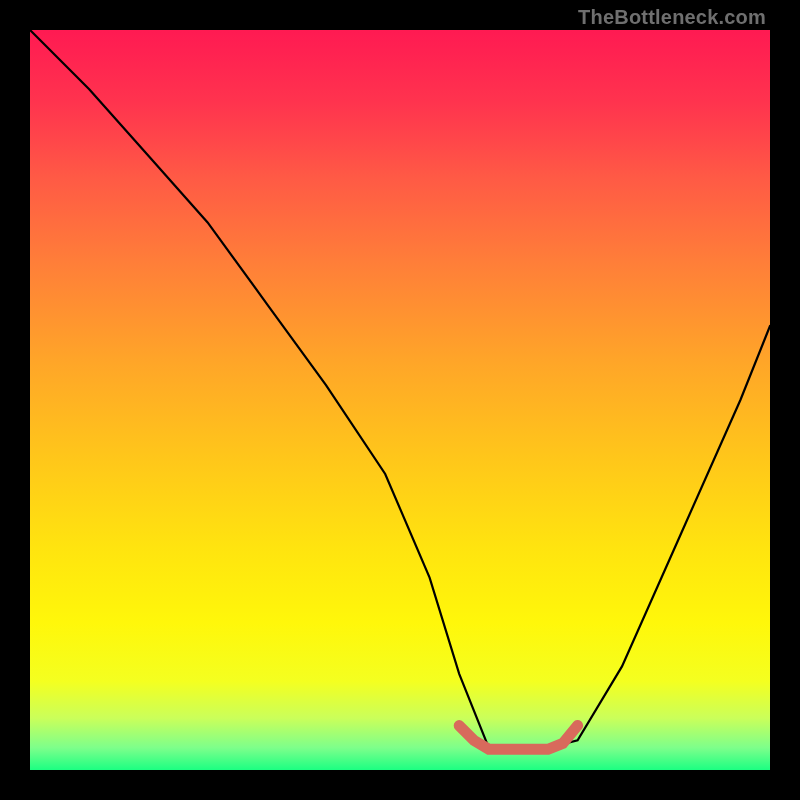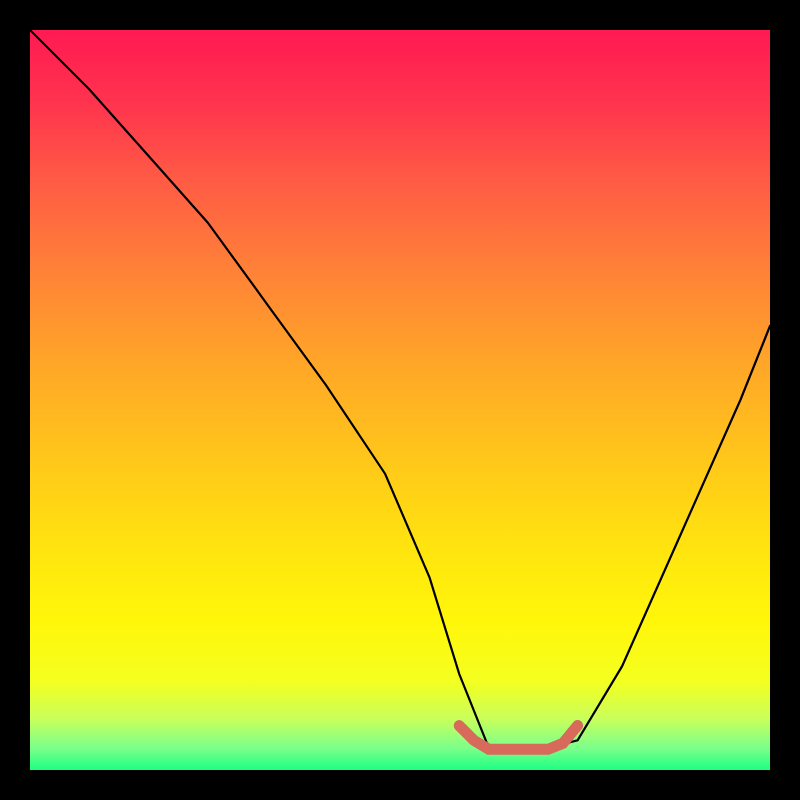--- a/index.html
+++ b/index.html
@@ -57,13 +57,14 @@
 </head>
 <body>
 
 <div class="container">
   <div class="plot-area">
     <svg class="curve" viewBox="0 0 740 740" preserveAspectRatio="none">
       <path fill="none" stroke="#000000" stroke-width="2.2" stroke-linecap="round" d="M0.0 0.0 L59.2 59.2 L118.4 125.8 L177.6 192.4 L236.8 273.8 L296.0 355.2 L355.2 444.0 L399.6 547.6 L429.2 643.8 L458.8 717.8 L488.4 717.8 L518.0 717.8 L547.6 710.4 L592.0 636.4 L651.2 503.2 L710.4 370.0 L740.0 296.0"></path>
       <path fill="none" stroke="#d86a5c" stroke-width="11" stroke-linecap="round" d="M429.2 695.6 L444.0 710.4 L458.8 719.3 L488.4 719.3 L518.0 719.3 L532.8 713.4 L547.6 695.6"></path>
     </svg>
   </div>
+  <div class="watermark">TheBottleneck.com</div>
 </div>
 
 </body></html>

